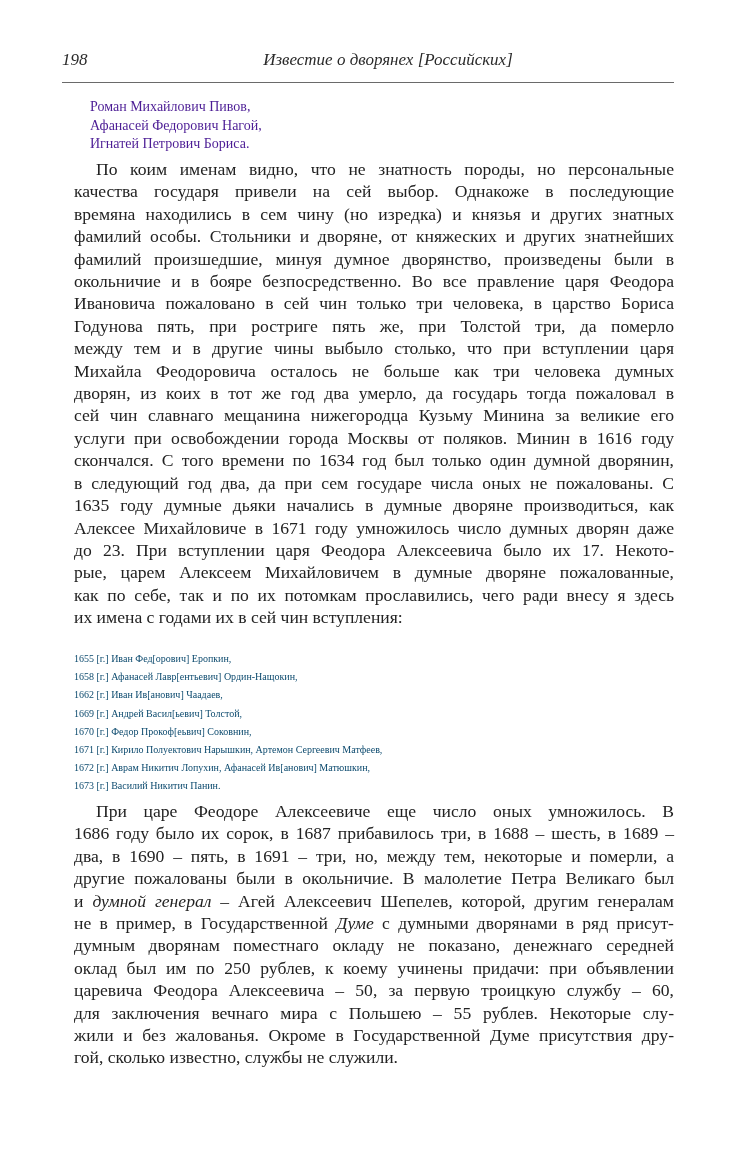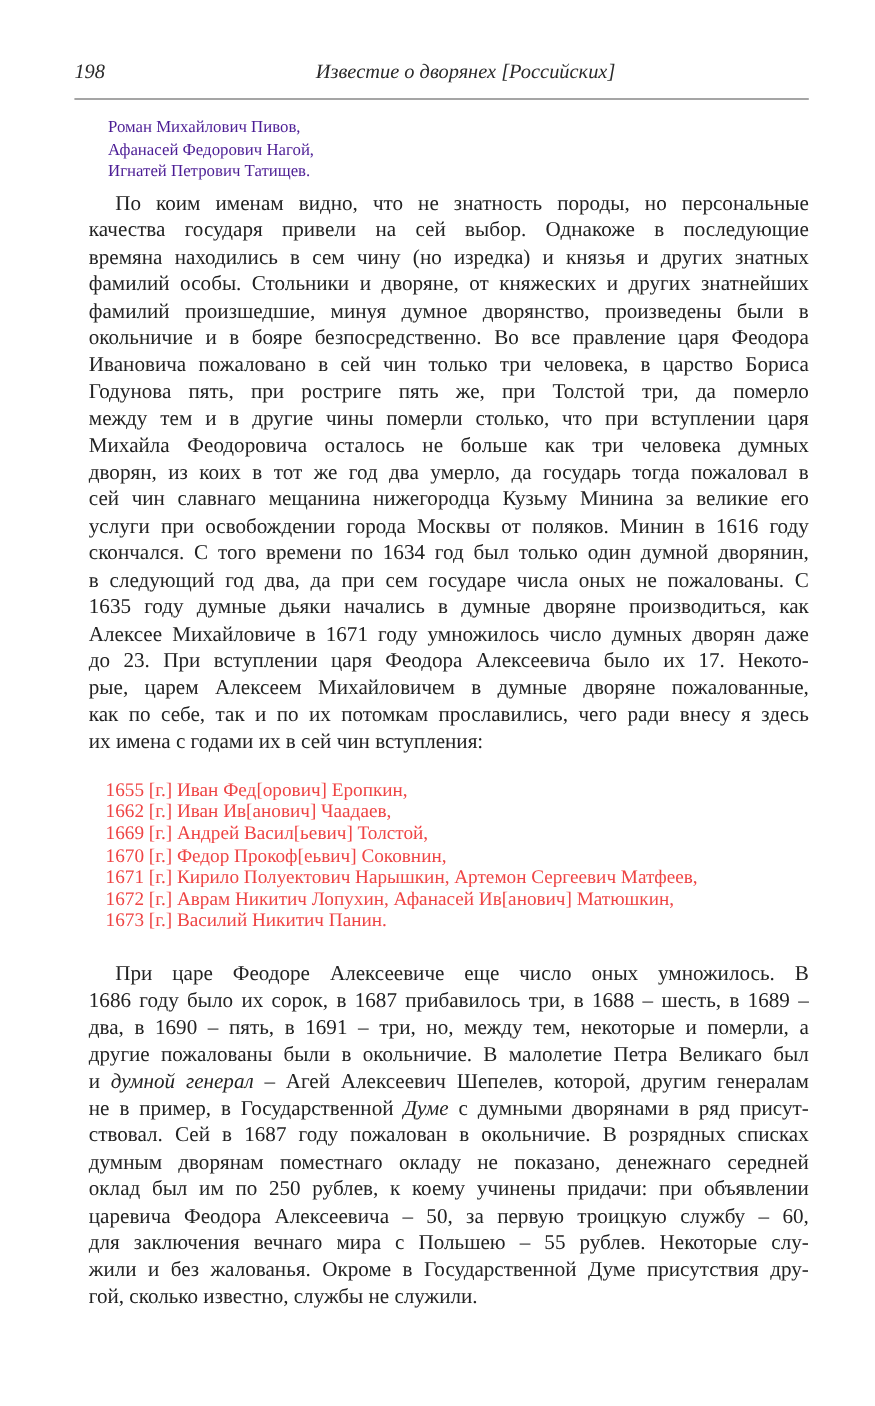--- a/index.html
+++ b/index.html
@@ -13,83 +13,83 @@
   .head-rule { position: absolute; left: 62px; top: 82px; width: 612px; height: 0;
                border-top: 1px solid #6a6a6a; }
   .name-list { position: absolute; left: 90px; top: 98px; font-size: 14px; line-height: 18.5px; color: #4c1d95; }
   .body-text { position: absolute; left: 74px; width: 600px; font-size: 17.6px;
                line-height: 22.4px; text-align: justify; color: #222; }
   .body-text .line { display: block; white-space: nowrap; text-align-last: justify; text-align: justify; }
   .body-text .line.last { text-align-last: left; }
   .para1 { top: 158px; }
   .para2 { top: 800px; }
   .indent { padding-left: 22px; }
-  .year-list { position: absolute; left: 88px; top: 650px; font-size: 16px; line-height: 18.2px; color: #ef4444; }
+  .year-list { position: absolute; left: 74px; top: 650px; font-size: 10px; line-height: 18.2px; color: #0c4a6e; }
   .year-list .entry { display: block; white-space: nowrap; }
   em { font-style: italic; }
 </style>
 </head>
 <body>
 
 <div class="page">
 
   <div class="running-head">
     <span class="page-number">198</span>
     <span class="running-title">Известие о дворянех [Российских]</span>
   </div>
   <div class="head-rule"></div>
 
   <div class="name-list">
     <div>Роман Михайлович Пивов,</div>
     <div>Афанасей Федорович Нагой,</div>
-    <div>Игнатей Петрович Татищев.</div>
+    <div>Игнатей Петрович Бориса.</div>
   </div>
 
   <div class="body-text para1">
     <span class="line indent">По коим именам видно, что не знатность породы, но персональные</span>
     <span class="line">качества государя привели на сей выбор. Однакоже в последующие</span>
     <span class="line">времяна находились в сем чину (но изредка) и князья и других знатных</span>
     <span class="line">фамилий особы. Стольники и дворяне, от княжеских и других знатнейших</span>
     <span class="line">фамилий произшедшие, минуя думное дворянство, произведены были в</span>
     <span class="line">окольничие и в бояре безпосредственно. Во все правление царя Феодора</span>
     <span class="line">Ивановича пожаловано в сей чин только три человека, в царство Бориса</span>
     <span class="line">Годунова пять, при ростриге пять же, при Толстой три, да померло</span>
-    <span class="line">между тем и в другие чины померли столько, что при вступлении царя</span>
+    <span class="line">между тем и в другие чины выбыло столько, что при вступлении царя</span>
     <span class="line">Михайла Феодоровича осталось не больше как три человека думных</span>
     <span class="line">дворян, из коих в тот же год два умерло, да государь тогда пожаловал в</span>
     <span class="line">сей чин славнаго мещанина нижегородца Кузьму Минина за великие его</span>
     <span class="line">услуги при освобождении города Москвы от поляков. Минин в 1616 году</span>
     <span class="line">скончался. С того времени по 1634 год был только один думной дворянин,</span>
     <span class="line">в следующий год два, да при сем государе числа оных не пожалованы. С</span>
     <span class="line">1635 году думные дьяки начались в думные дворяне производиться, как</span>
     <span class="line">Алексее Михайловиче в 1671 году умножилось число думных дворян даже</span>
     <span class="line">до 23. При вступлении царя Феодора Алексеевича было их 17. Некото-</span>
     <span class="line">рые, царем Алексеем Михайловичем в думные дворяне пожалованные,</span>
     <span class="line">как по себе, так и по их потомкам прославились, чего ради внесу я здесь</span>
     <span class="line last">их имена с годами их в сей чин вступления:</span>
   </div>
 
   <div class="year-list">
     <span class="entry">1655 [г.] Иван Фед[орович] Еропкин,</span>
+    <span class="entry">1658 [г.] Афанасей Лавр[ентьевич] Ордин-Нащокин,</span>
     <span class="entry">1662 [г.] Иван Ив[анович] Чаадаев,</span>
     <span class="entry">1669 [г.] Андрей Васил[ьевич] Толстой,</span>
     <span class="entry">1670 [г.] Федор Прокоф[еьвич] Соковнин,</span>
     <span class="entry">1671 [г.] Кирило Полуектович Нарышкин, Артемон Сергеевич Матфеев,</span>
     <span class="entry">1672 [г.] Аврам Никитич Лопухин, Афанасей Ив[анович] Матюшкин,</span>
     <span class="entry">1673 [г.] Василий Никитич Панин.</span>
   </div>
 
   <div class="body-text para2">
     <span class="line indent">При царе Феодоре Алексеевиче еще число оных умножилось. В</span>
     <span class="line">1686 году было их сорок, в 1687 прибавилось три, в 1688 – шесть, в 1689 –</span>
     <span class="line">два, в 1690 – пять, в 1691 – три, но, между тем, некоторые и померли, а</span>
     <span class="line">другие пожалованы были в окольничие. В малолетие Петра Великаго был</span>
     <span class="line"><span>и </span><em>думной генерал</em><span> – Агей Алексеевич Шепелев, которой, другим генералам</span></span>
     <span class="line"><span>не в пример, в Государственной </span><em>Думе</em><span> с думными дворянами в ряд присут-</span></span>
-    <span class="line">ствовал. Сей в 1687 году пожалован в окольничие. В розрядных списках</span>
     <span class="line">думным дворянам поместнаго окладу не показано, денежнаго середней</span>
     <span class="line">оклад был им по 250 рублев, к коему учинены придачи: при объявлении</span>
     <span class="line">царевича Феодора Алексеевича – 50, за первую троицкую службу – 60,</span>
     <span class="line">для заключения вечнаго мира с Польшею – 55 рублев. Некоторые слу-</span>
     <span class="line">жили и без жалованья. Окроме в Государственной Думе присутствия дру-</span>
     <span class="line last">гой, сколько известно, службы не служили.</span>
   </div>
 
 </div>
 

